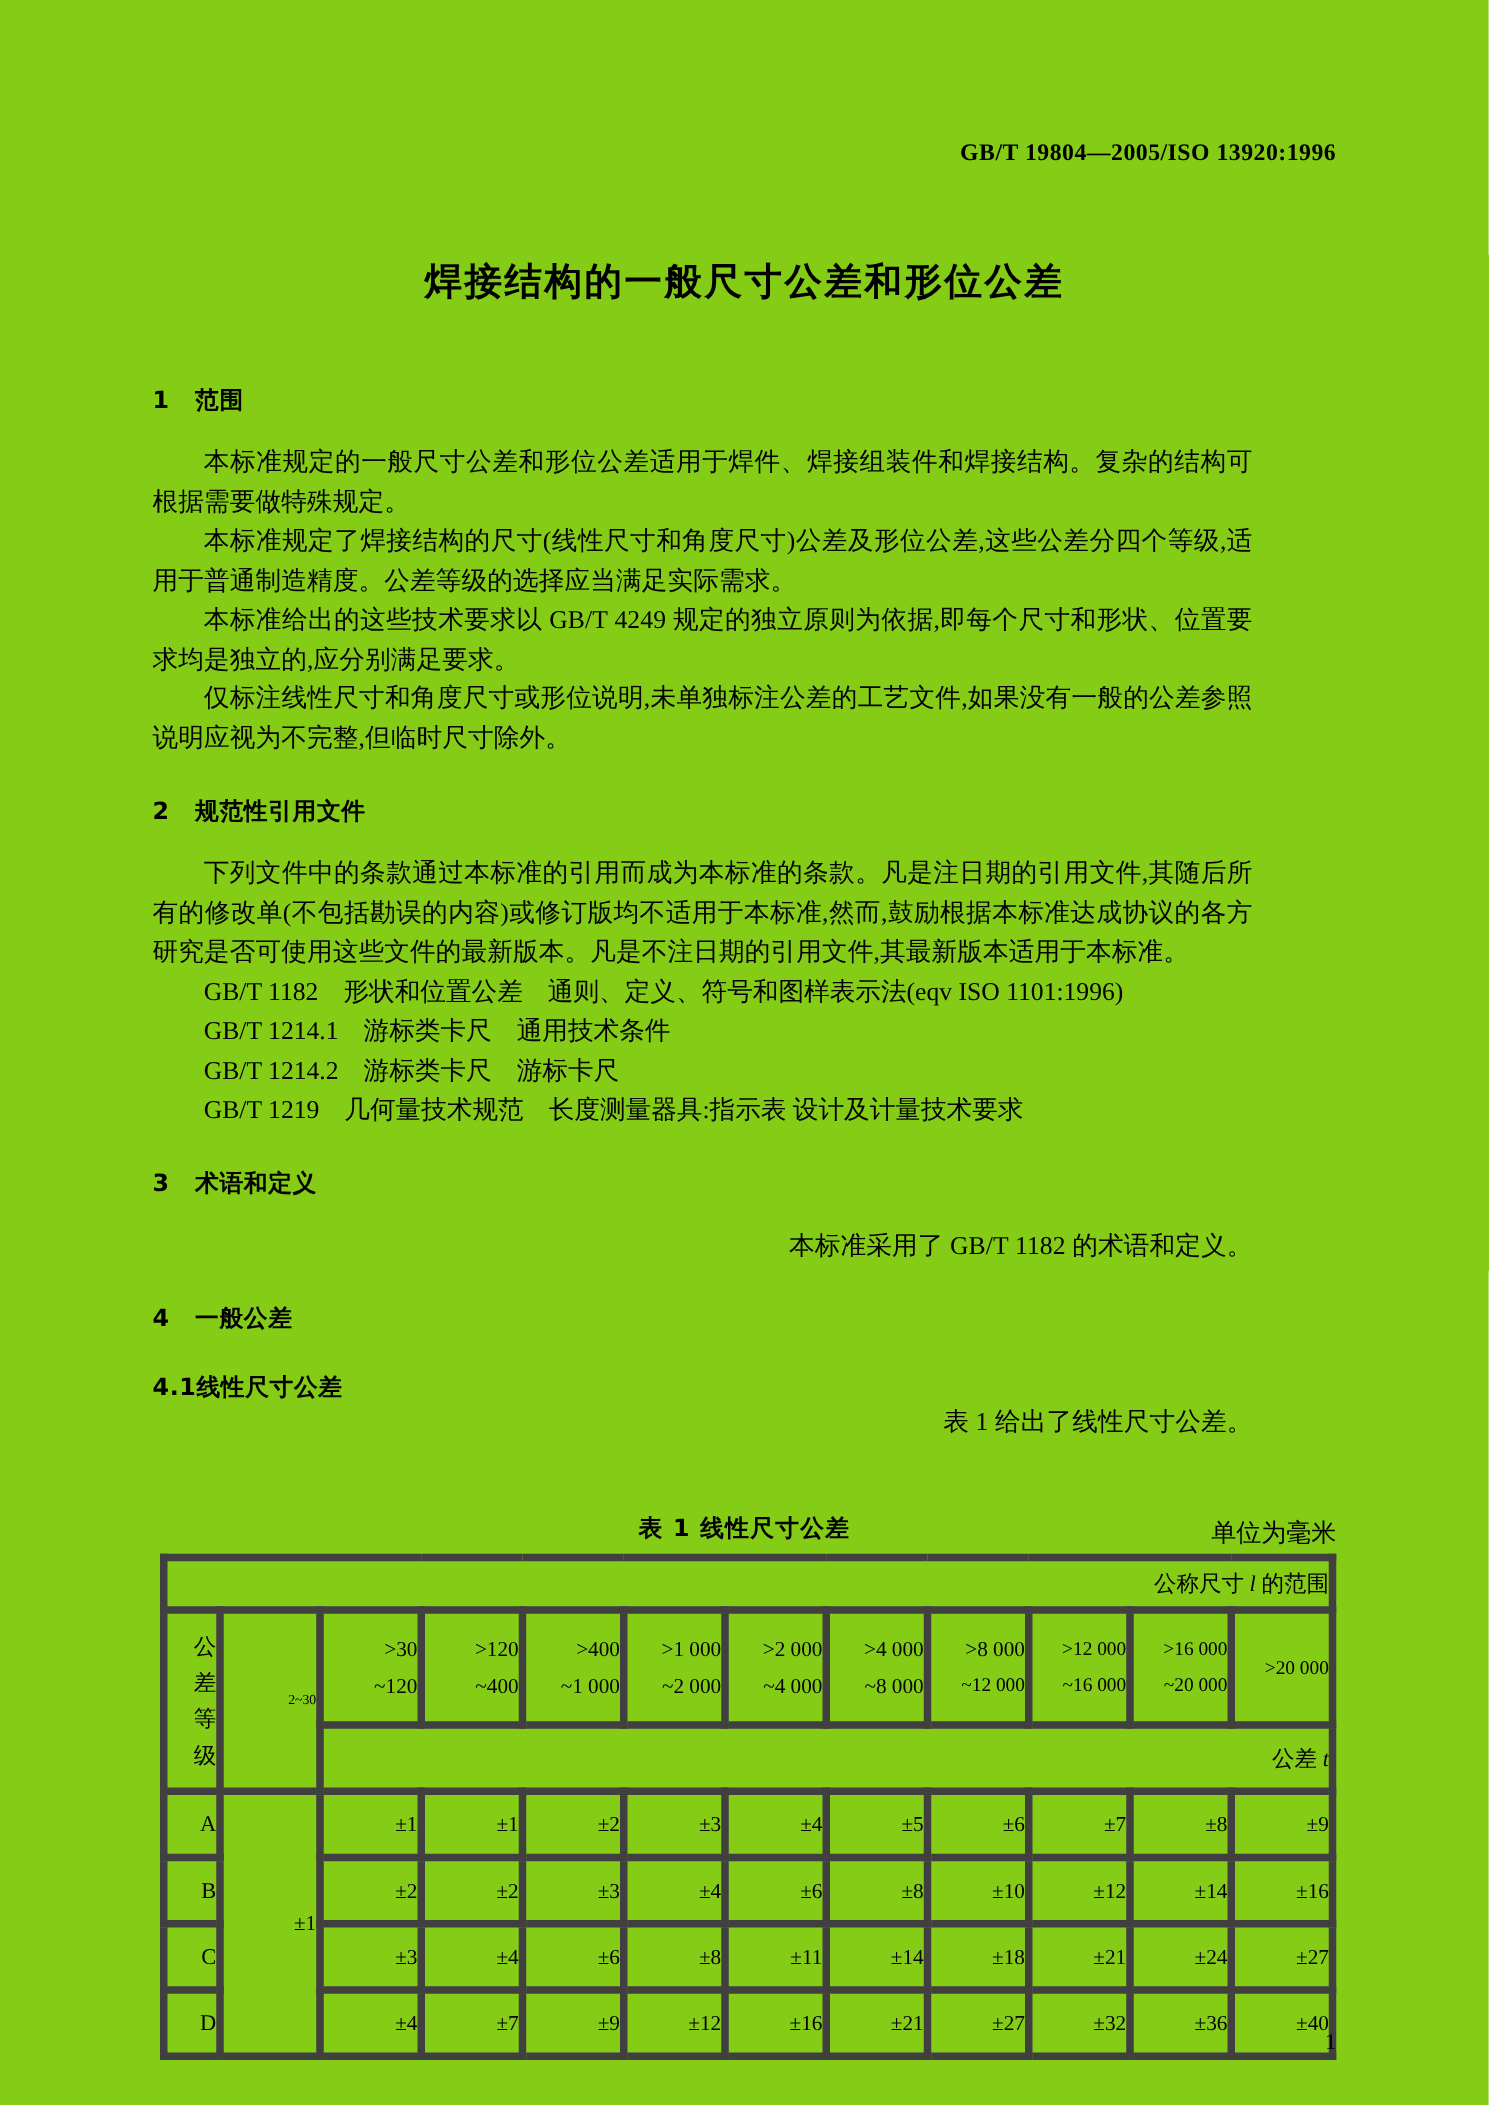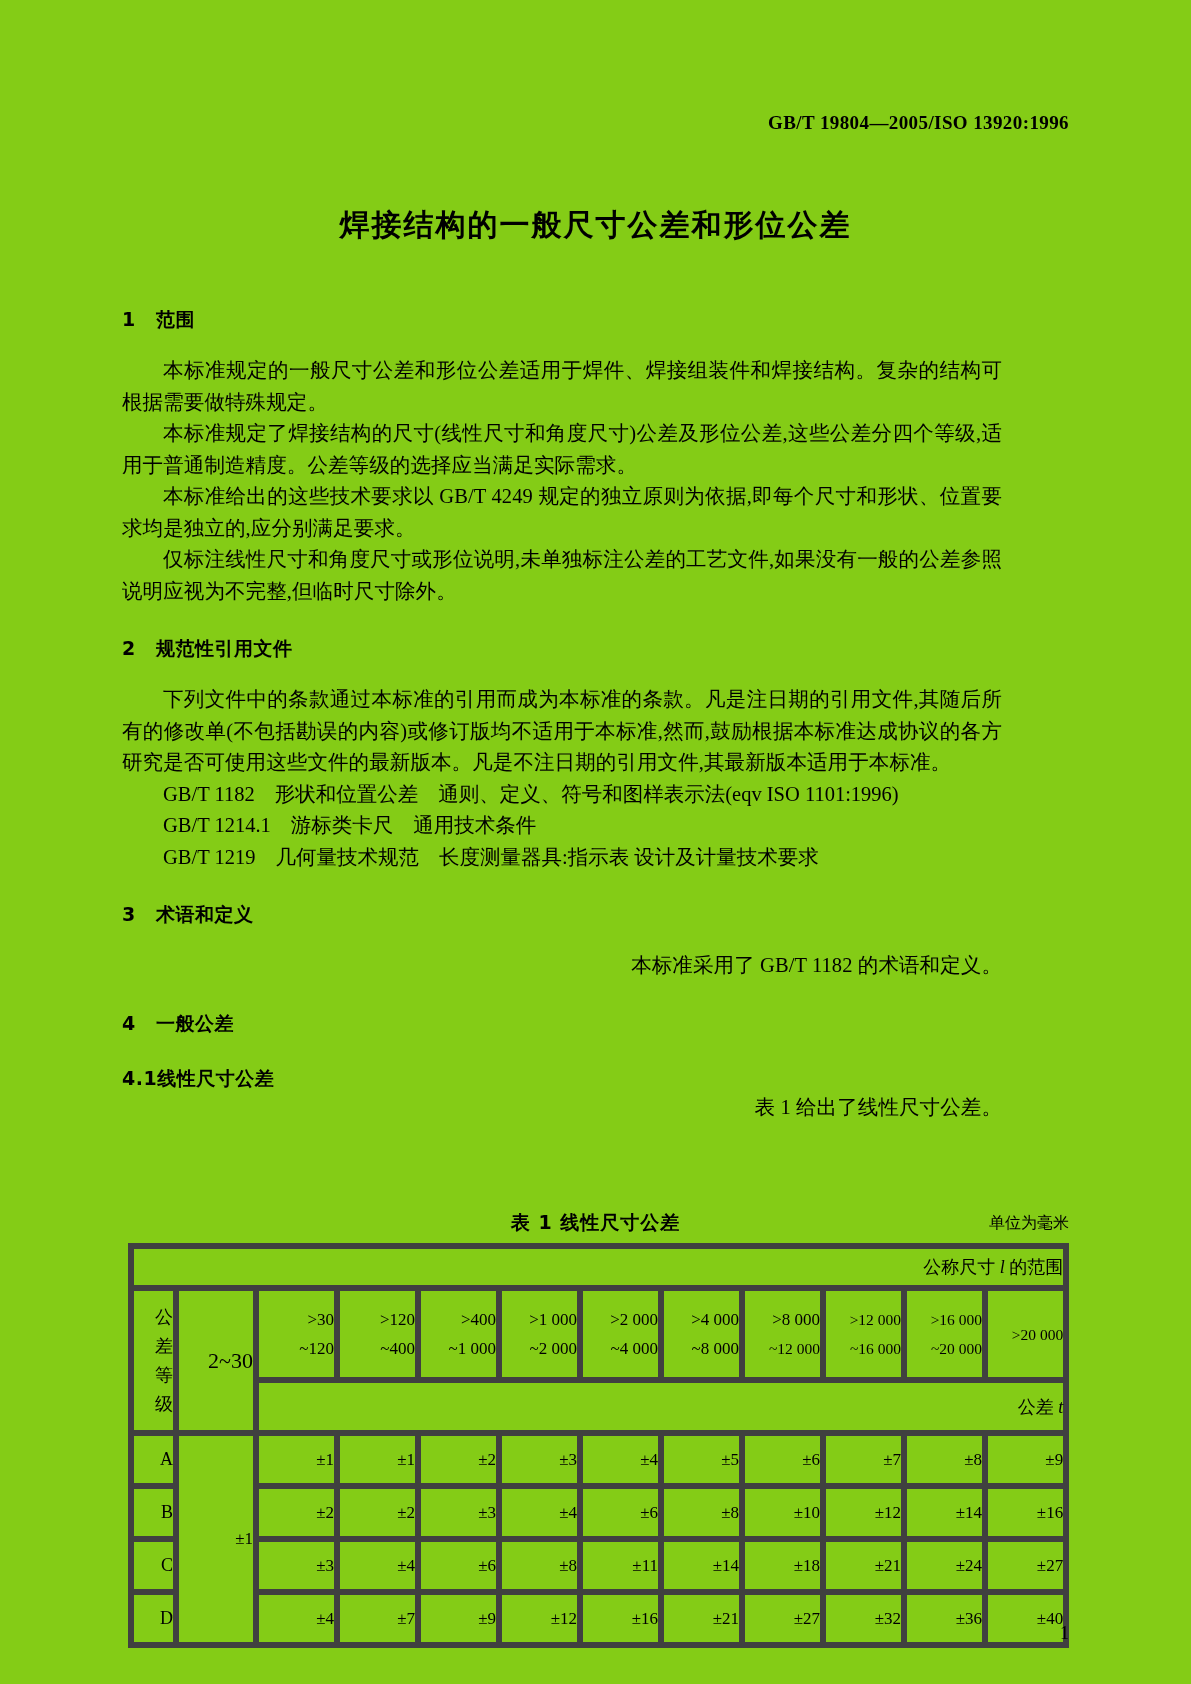--- a/index.html
+++ b/index.html
@@ -94,21 +94,21 @@
     font-family: "DejaVu Sans", "Liberation Sans", sans-serif;
     font-size: 19px;
     font-weight: bold;
     letter-spacing: 1px;
   }
   .tbl-unit {
     position: absolute;
     top: 1213px;
     right: 122px;
     font-family: "DejaVu Sans", "Liberation Sans", sans-serif;
-    font-size: 16px;
+    font-size: 20px;
   }
   table.t1 {
     position: absolute;
     top: 1243px;
     left: 128px;
     width: 935px;
     border-collapse: collapse;
     table-layout: fixed;
     font-size: 17px;
   }
@@ -143,21 +143,21 @@
   td.tol-band {
     height: 47px;
     font-size: 18px;
     font-family: "DejaVu Sans", "Liberation Sans", sans-serif;
   }
   td.grade {
     width: 45px;
     height: 47px;
     font-size: 18px;
   }
-  td.first-col { width: 80px; font-size: 22px; }
+  td.first-col { width: 80px; font-size: 11px; }
   td.val { height: 47px; font-size: 17px; }
   
   .pageno {
     position: absolute;
     bottom: 40px;
     right: 122px;
     font-family: "Liberation Serif", serif;
     font-size: 18px;
   }
 </style>
@@ -188,20 +188,23 @@
     </h2>
     <div class="spacer-sub"></div>
     <p class="para">下列文件中的条款通过本标准的引用而成为本标准的条款。凡是注日期的引用文件,其随后所有的修改单(不包括勘误的内容)或修订版均不适用于本标准,然而,鼓励根据本标准达成协议的各方研究是否可使用这些文件的最新版本。凡是不注日期的引用文件,其最新版本适用于本标准。</p>
 
     <div class="reflist">
       <div class="ref">
         <span>GB/T 1182</span><span class="gap"></span><span>形状和位置公差</span><span class="gap"></span><span>通则、定义、符号和图样表示法(eqv ISO 1101:1996)</span>
       </div>
       <div class="ref">
         <span>GB/T 1214.1</span><span class="gap"></span><span>游标类卡尺</span><span class="gap"></span><span>通用技术条件</span>
+      </div>
+      <div class="ref">
+        <span>GB/T 1214.2</span><span class="gap"></span><span>游标类卡尺</span><span class="gap"></span><span>游标卡尺</span>
       </div>
       <div class="ref">
         <span>GB/T 1219</span><span class="gap"></span><span>几何量技术规范</span><span class="gap"></span><span>长度测量器具:指示表   设计及计量技术要求</span>
       </div>
     </div>
 
     <div class="spacer-sec"></div>
 
     <h2 class="sec">
       <span class="num">3</span><span>术语和定义</span>

